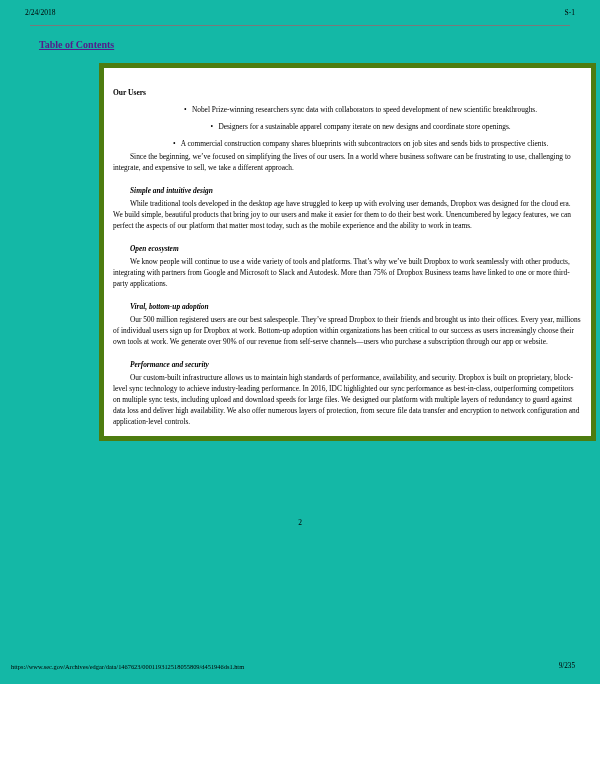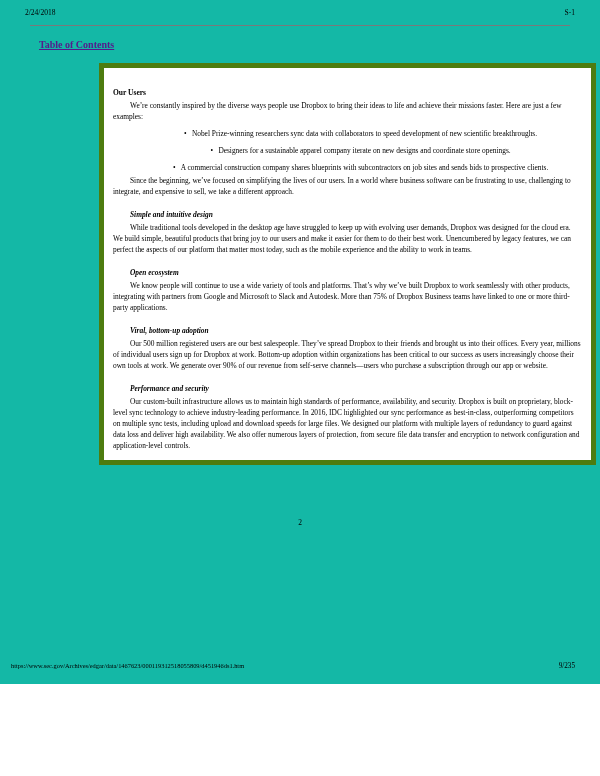--- a/index.html
+++ b/index.html
@@ -114,42 +114,41 @@
     font-size: 7.5px;
   }
   
   .print-footer {
     position: absolute;
     left: 11px;
     right: 25px;
     bottom: 14px;
     display: flex;
     justify-content: space-between;
-    align-items: flex-start;
+    align-items: flex-end;
   }
   .footer-url { font-size: 6.4px; }
   .footer-page-indicator { font-size: 7.2px; }
 </style>
 </head>
 <body>
 
 <div class="page">
 
   <div class="print-header">
     <span class="print-date">2/24/2018</span>
     <span class="doc-type">S-1</span>
   </div>
   <div class="header-rule"></div>
 
   <a class="toc-link" href="#">Table of Contents</a>
 
   <div class="content-box">
 
     <h3>Our Users</h3>
-    <p>We’re constantly inspired by the diverse ways people use Dropbox to bring their ideas to life and achieve their missions faster. Here are just a few examples:</p>
 
     <ul class="bullet-list">
       <li><span class="bullet">•</span><span>Nobel Prize-winning researchers sync data with collaborators to speed development of new scientific breakthroughs.</span></li>
       <li><span class="bullet">•</span><span>Designers for a sustainable apparel company iterate on new designs and coordinate store openings.</span></li>
       <li><span class="bullet">•</span><span>A commercial construction company shares blueprints with subcontractors on job sites and sends bids to prospective clients.</span></li>
     </ul>
 
     <p>Since the beginning, we’ve focused on simplifying the lives of our users. In a world where business software can be frustrating to use, challenging to integrate, and expensive to sell, we take a different approach.</p>
 
     <div class="subsection">

